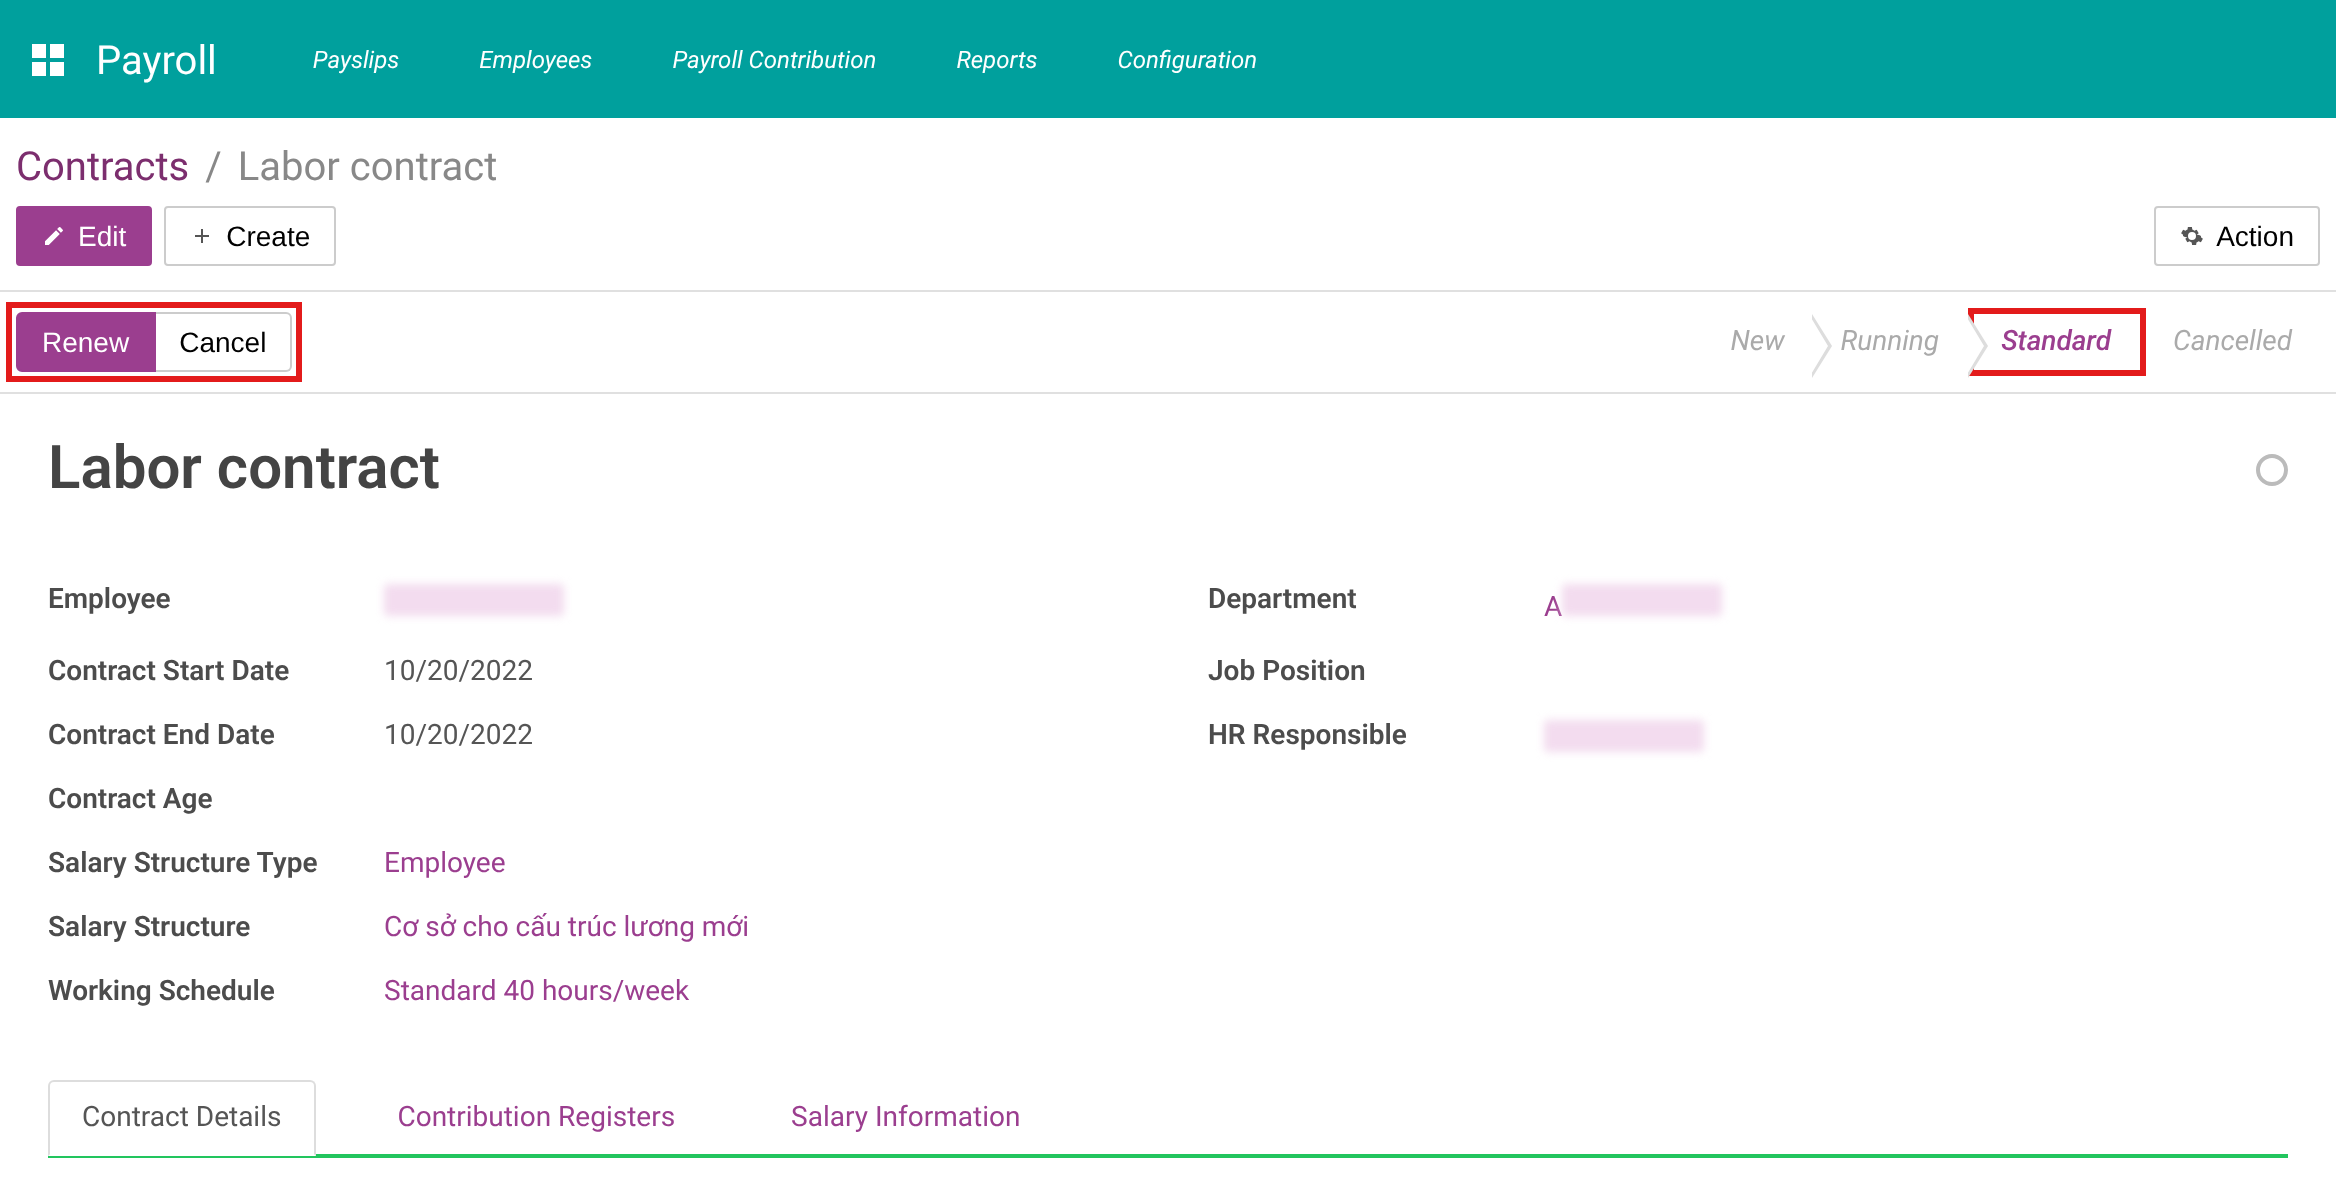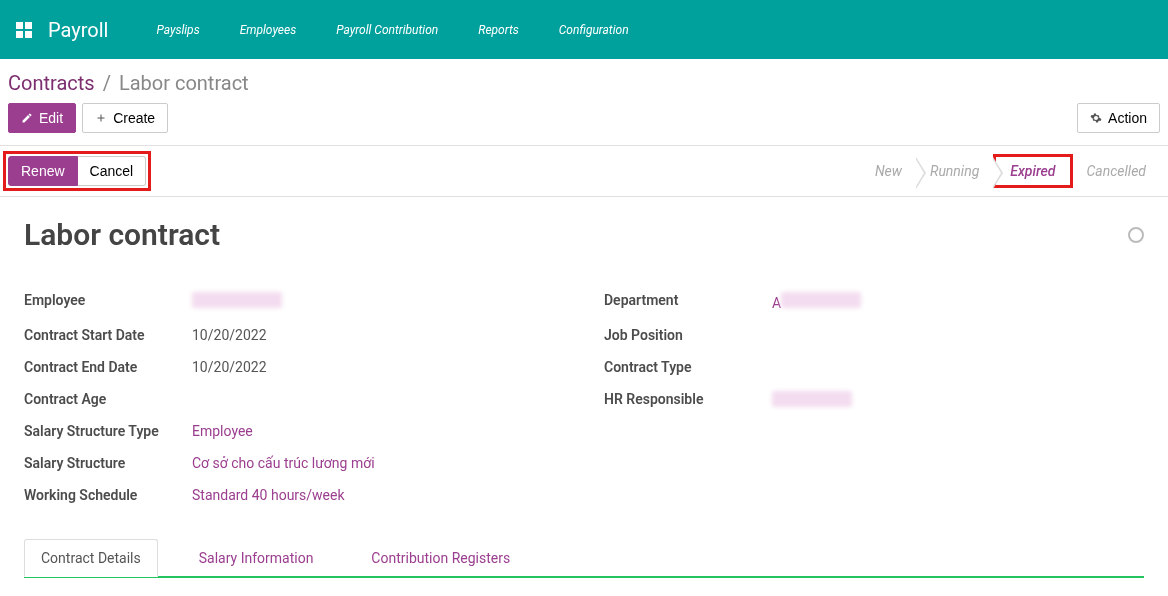--- a/index.html
+++ b/index.html
@@ -128,21 +128,21 @@
   <div class="highlight-box">
     <div class="statusbar-left">
       <button class="btn btn-primary">Renew</button>
       <button class="btn">Cancel</button>
     </div>
   </div>
   <div class="status-steps">
     <div class="status-step">New</div>
     <div class="status-step">Running</div>
     <div class="highlight-box-status">
-      <div class="status-step active">Expired</div>
+      <div class="status-step active">Standard</div>
     </div>
     <div class="status-step">Cancelled</div>
   </div>
 </div>
 
 <div class="form-sheet">
   <div class="title-row">
     <h1 class="form-title">Labor contract</h1>
     <div class="status-circle"></div>
   </div>
@@ -182,28 +182,24 @@
     <div class="form-col">
       <div class="field-row">
         <div class="field-label">Department</div>
         <div class="field-value link"><span style="color:#9b3e8f">A</span><span class="redacted" style="width:80px"></span></div>
       </div>
       <div class="field-row">
         <div class="field-label">Job Position</div>
         <div class="field-value"></div>
       </div>
       <div class="field-row">
-        <div class="field-label">Contract Type</div>
-        <div class="field-value"></div>
-      </div>
-      <div class="field-row">
         <div class="field-label">HR Responsible</div>
         <div class="field-value link"><span class="redacted" style="width:80px"></span></div>
       </div>
     </div>
   </div>
 
   <div class="tabs">
     <div class="tab active">Contract Details</div>
+    <div class="tab">Contribution Registers</div>
     <div class="tab">Salary Information</div>
-    <div class="tab">Contribution Registers</div>
   </div>
 </div>
 
 </body></html>

